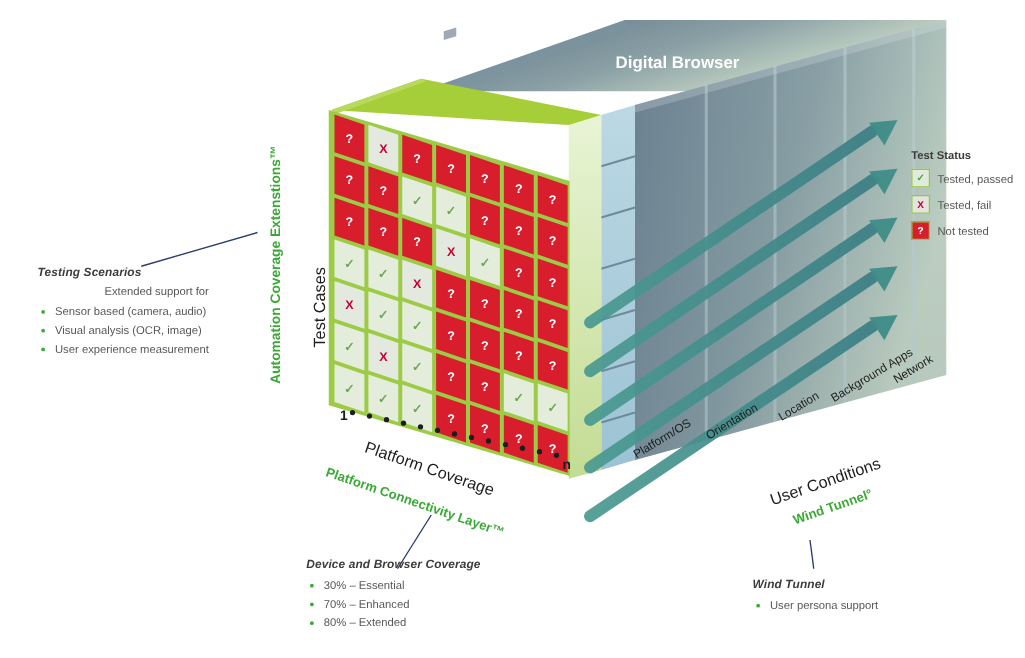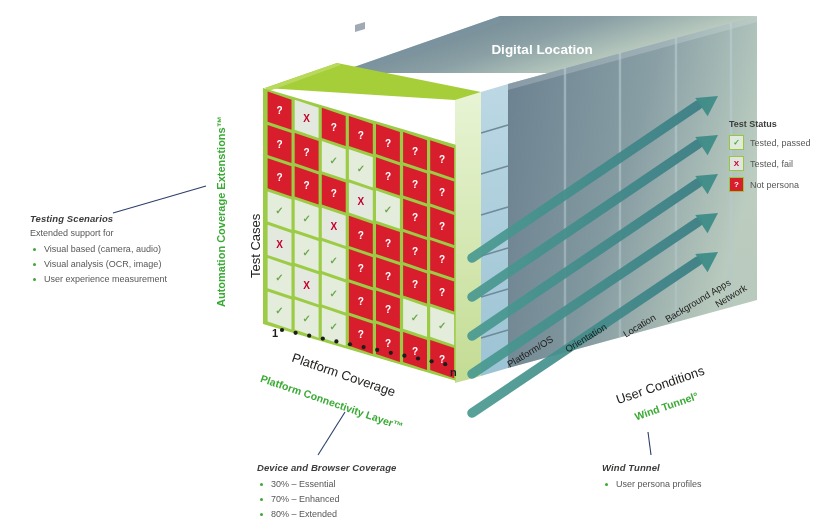--- a/index.html
+++ b/index.html
@@ -14,21 +14,21 @@
   #svgroot { position: absolute; left: 0; top: 0; }
 
   .htm { position: absolute; }
 
   
   .ann-title {
     font-size: 9.5px; font-weight: bold; color: #3c3c3b;
     letter-spacing: .1px; white-space: nowrap; font-style: italic;
   }
   .ann-sub {
-    font-size: 9px; color: #575756; margin-top: 4px; white-space: nowrap;
+    font-size: 9px; color: #575756; margin-top: 4px; white-space: nowrap; text-align: right;
   }
   .ann-list { margin: 4px 0 0 0; padding: 0; list-style: none; }
   .ann-list li {
     font-size: 9px; color: #575756; white-space: nowrap;
     padding-left: 14px; position: relative; line-height: 15px;
   }
   .ann-list li .bul {
     position: absolute; left: 3px; top: 6px;
     width: 3px; height: 3px; border-radius: 50%;
     background: #3aaa35;
@@ -396,64 +396,64 @@
       </g>
 
     <g stroke="#2b3f6b" stroke-width="1.1" fill="none">
       <line x1="113" y1="213" x2="206" y2="186"></line>
       <line x1="318" y1="455" x2="345" y2="412"></line>
       <line x1="651" y1="455" x2="648" y2="432"></line>
     </g>
   </svg>
 
   <div class="cube-title">
-    <div>Digital Location</div>
+    <div>Digital Browser</div>
   </div>
 
   <div class="htm" id="legend">
     <div class="lg-title">Test Status</div>
     <div id="legend-rows">
         <div class="lg-row">
           <div class="lg-sw pass">✓</div>
           <div class="lg-lbl">Tested, passed</div>
         </div>
         <div class="lg-row">
           <div class="lg-sw fail">X</div>
           <div class="lg-lbl">Tested, fail</div>
         </div>
         <div class="lg-row">
           <div class="lg-sw none">?</div>
-          <div class="lg-lbl">Not persona</div>
+          <div class="lg-lbl">Not tested</div>
         </div>
       </div>
   </div>
 
   <div class="htm" style="left:30px; top:213px;">
     <div class="ann-title">Testing Scenarios</div>
     <div class="ann-sub">Extended support for</div>
     <ul class="ann-list" id="ts-list">
-        <li><span class="bul"></span><span>Visual based (camera, audio)</span></li>
+        <li><span class="bul"></span><span>Sensor based (camera, audio)</span></li>
         <li><span class="bul"></span><span>Visual analysis (OCR, image)</span></li>
         <li><span class="bul"></span><span>User experience measurement</span></li>
       </ul>
   </div>
 
-  <div class="htm" style="left:245px; top:462px;margin-left:12px;">
+  <div class="htm" style="left:245px; top:446px;">
     <div class="ann-title">Device and Browser Coverage</div>
     <ul class="ann-list" id="db-list">
         <li><span class="bul"></span><span>30% – Essential</span></li>
         <li><span class="bul"></span><span>70% – Enhanced</span></li>
         <li><span class="bul"></span><span>80% – Extended</span></li>
       </ul>
   </div>
 
   <div class="htm" style="left:602px; top:462px;">
     <div class="ann-title">Wind Tunnel</div>
     <ul class="ann-list" id="wt-list">
-        <li><span class="bul"></span><span>User persona profiles</span></li>
+        <li><span class="bul"></span><span>User persona support</span></li>
       </ul>
   </div>
 
   <div class="rot cap-vert-green" style="left:215px; top:307px; transform: rotate(-90deg);">Automation Coverage Extenstions™</div>
   <div class="rot cap-vert-dark" style="left:248px; top:278px; transform: rotate(-90deg);">Test Cases</div>
 
   <div class="rot cap-dark" style="left:295px; top:350px; transform: rotate(19deg);">Platform Coverage</div>
   <div class="rot cap-green" style="left:263px; top:372px; transform: rotate(19deg);">Platform Connectivity Layer™</div>
 
   <div class="rot cap-dark" style="left:614px; top:393px; transform: rotate(-19deg);">User Conditions</div>

